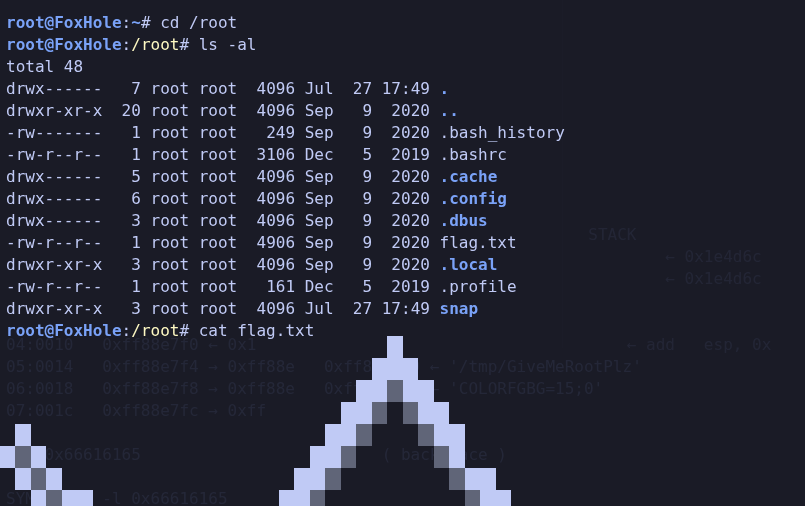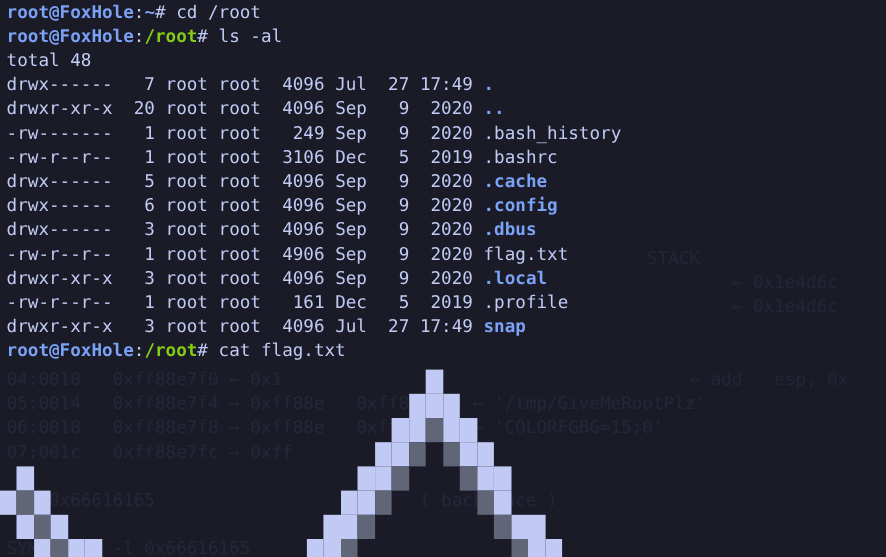--- a/index.html
+++ b/index.html
@@ -1,25 +1,25 @@
 <!DOCTYPE html>
 <html><head>
 <meta charset="utf-8">
 <style>
   html,body{margin:0;padding:0;background:#1a1b26;width:805px;height:506px;overflow:hidden;
     font-family:'DejaVu Sans Mono','Liberation Mono',Consolas,monospace;font-size:16px;
     color:#c0caf5;line-height:22px;}
-  .term{padding:0 6px;white-space:pre;position:relative;z-index:2;}
+  .term{padding:12px 6px;white-space:pre;position:relative;z-index:2;}
   .line{height:22px}
   .user{color:#7aa2f7;font-weight:bold}
   .at{color:#7aa2f7;font-weight:bold}
   .host{color:#7aa2f7;font-weight:bold}
   .colon{color:#c0caf5}
   .path-home{color:#7aa2f7;font-weight:bold}
-  .path-root{color:#84cc16;font-weight:bold}
+  .path-root{color:#fef9c3;font-weight:normal}
   .hash{color:#c0caf5}
   .cmd{color:#c0caf5}
   .plain{color:#c0caf5}
   .dir{color:#7aa2f7;font-weight:bold}
   
   .banner{position:absolute;left:0;top:336px;width:805px;z-index:3;pointer-events:none}
   .brow{height:22px;display:flex}
   .blk{width:16px;height:22px}
   .s0{background:transparent}
   .s1{background:#c0caf5}

